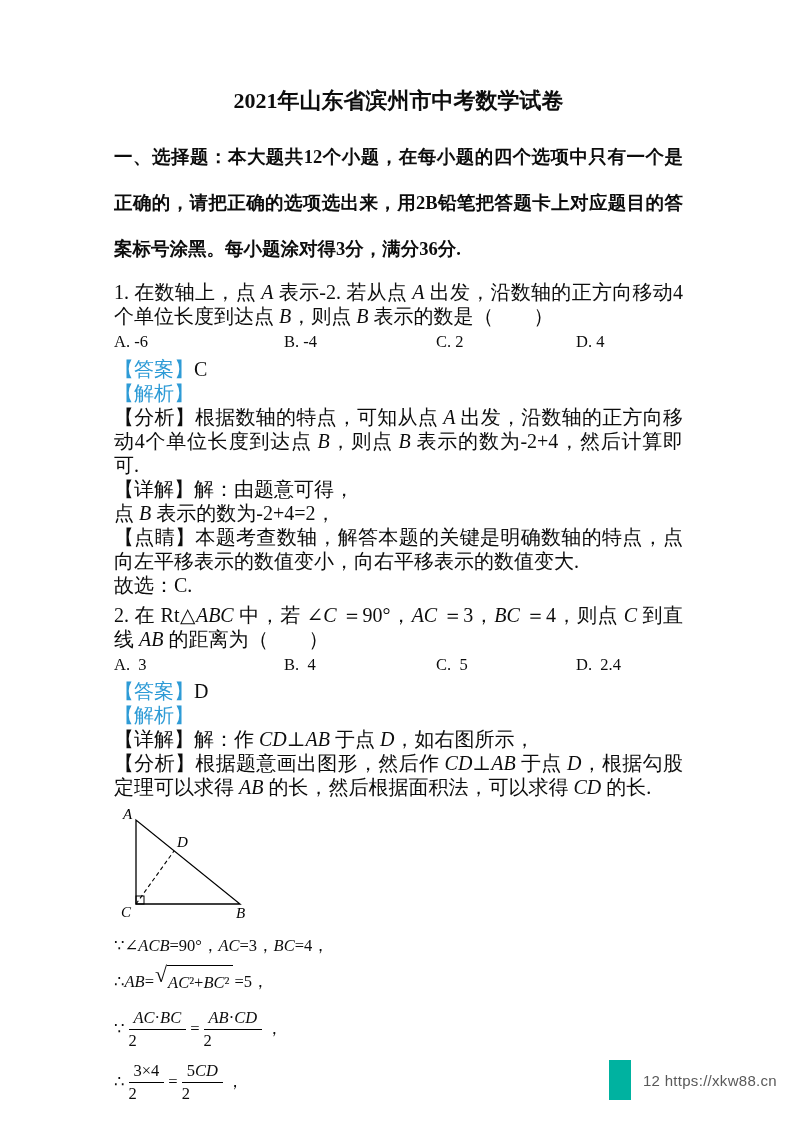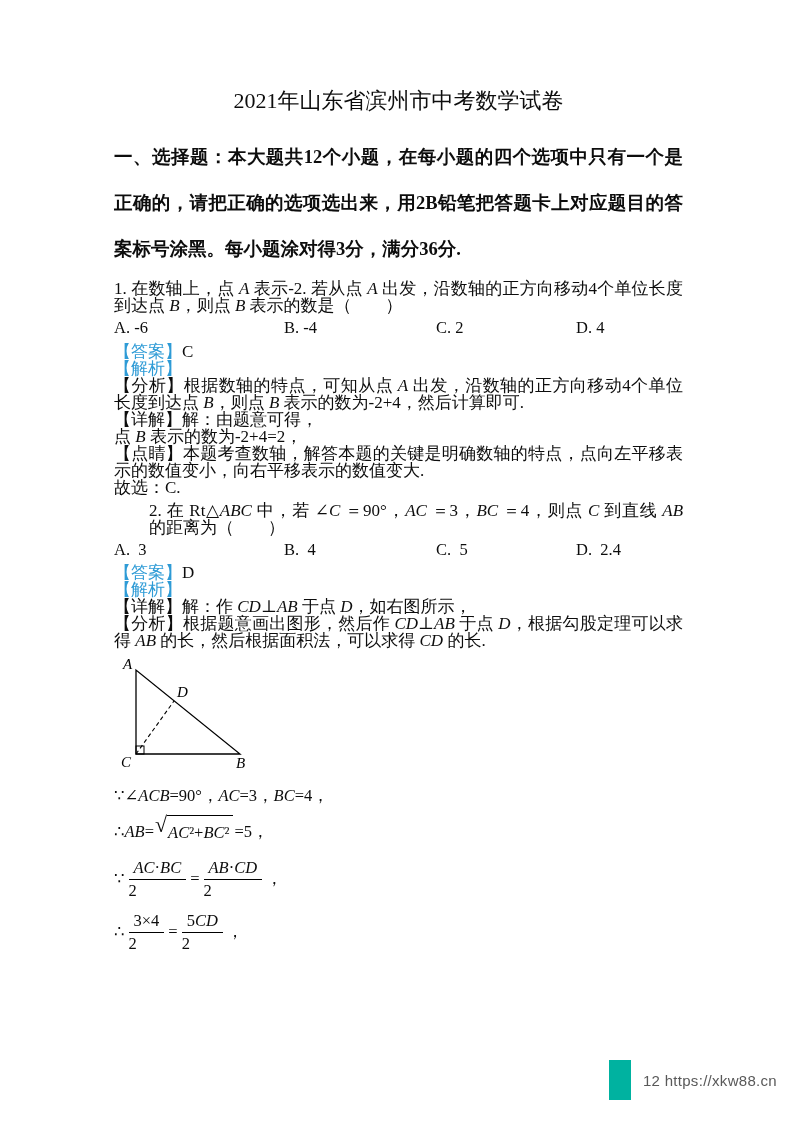--- a/index.html
+++ b/index.html
@@ -2,23 +2,23 @@
 <html><head>
 <meta charset="utf-8">
 <style>
   * { margin:0; padding:0; box-sizing:border-box; }
   html,body { background:#ffffff; }
   .page {
     width:793px; height:1122px; position:relative; background:#fff;
     font-family:"Liberation Serif","DejaVu Serif",serif; color:#0d0d0d;
     padding:86px 110px 0 114px; overflow:hidden;
   }
-  .title { text-align:center; font-size:22px; font-weight:normal; margin-bottom:18px; }
+  .title { text-align:center; font-size:22px; font-weight:bold; margin-bottom:18px; }
   .sec-head { font-size:18.5px; font-weight:bold; line-height:46px; text-align:justify; margin-bottom:8px; }
-  p.line { font-size:17px; line-height:17px; text-align:justify; }
+  p.line { font-size:20px; line-height:24px; text-align:justify; }
   .opts { display:grid; grid-template-columns:170px 152px 140px auto; font-size:16.5px; line-height:28.5px; }
   .opts span { white-space:pre; }
   .blue { color:#2E9BD6; }
   .v { font-style:italic; }
   .math { font-size:16.5px; display:flex; align-items:center; }
   .m1 { margin:6px 0 2px; line-height:30px; }
   .m2 { margin:4px 0; line-height:32px; }
   .mfrac { margin:7px 0; min-height:46px; }
   .frac { display:inline-flex; flex-direction:column; align-items:flex-start; margin:0 4px; line-height:20px; }
   .frac .num { padding:0 5px 1px; border-bottom:1.4px solid #000; }
@@ -54,21 +54,21 @@
     <p class="line"><span class="blue">【答案】</span><span>C</span></p>
     <p class="line"><span class="blue">【解析】</span></p>
     <p class="line"><span>【分析】根据数轴的特点，可知从点 </span><span class="v">A</span><span> 出发，沿数轴的正方向移动4个单位长度到达点 </span><span class="v">B</span><span>，则点 </span><span class="v">B</span><span> 表示的数为-2+4，然后计算即可.</span></p>
     <p class="line">【详解】解：由题意可得，</p>
     <p class="line"><span>点 </span><span class="v">B</span><span> 表示的数为-2+4=2，</span></p>
     <p class="line">【点睛】本题考查数轴，解答本题的关键是明确数轴的特点，点向左平移表示的数值变小，向右平移表示的数值变大.</p>
     <p class="line">故选：C.</p>
   </section>
 
   <section>
-    <p class="line" style="margin-top:6px;margin-left:35px;"><span>2. 在 Rt△</span><span class="v">ABC</span><span> 中，若 </span><span class="v">∠C</span><span> ＝90°，</span><span class="v">AC</span><span> ＝3，</span><span class="v">BC</span><span> ＝4，则点 </span><span class="v">C</span><span> 到直线 </span><span class="v">AB</span><span> 的距离为（　　）</span></p>
+    <p class="line" style="margin-top:6px;"><span>2. 在 Rt△</span><span class="v">ABC</span><span> 中，若 </span><span class="v">∠C</span><span> ＝90°，</span><span class="v">AC</span><span> ＝3，</span><span class="v">BC</span><span> ＝4，则点 </span><span class="v">C</span><span> 到直线 </span><span class="v">AB</span><span> 的距离为（　　）</span></p>
     <div class="opts">
       <span>A.  3</span>
       <span>B.  4</span>
       <span>C.  5</span>
       <span>D.  2.4</span>
     </div>
     <p class="line"><span class="blue">【答案】</span><span>D</span></p>
     <p class="line"><span class="blue">【解析】</span></p>
     <p class="line"><span>【详解】解：作 </span><span class="v">CD</span><span>⊥</span><span class="v">AB</span><span> 于点 </span><span class="v">D</span><span>，如右图所示，</span></p>
     <p class="line"><span>【分析】根据题意画出图形，然后作 </span><span class="v">CD</span><span>⊥</span><span class="v">AB</span><span> 于点 </span><span class="v">D</span><span>，根据勾股定理可以求得 </span><span class="v">AB</span><span> 的长，然后根据面积法，可以求得 </span><span class="v">CD</span><span> 的长.</span></p>

